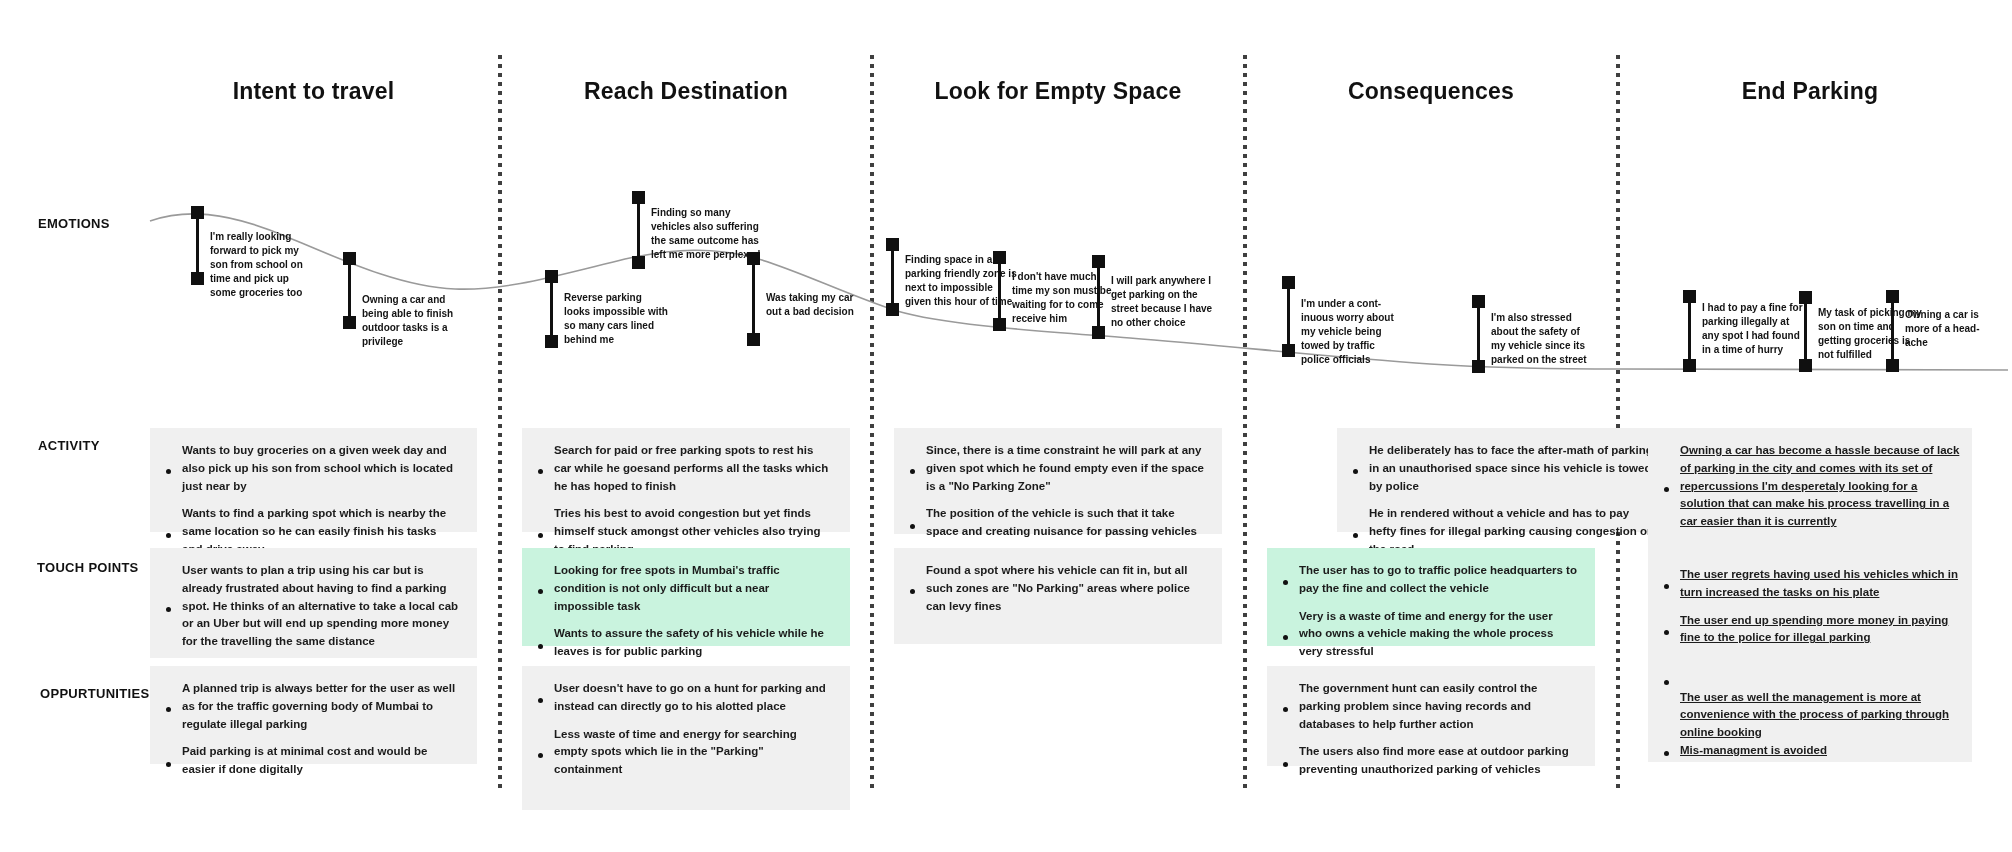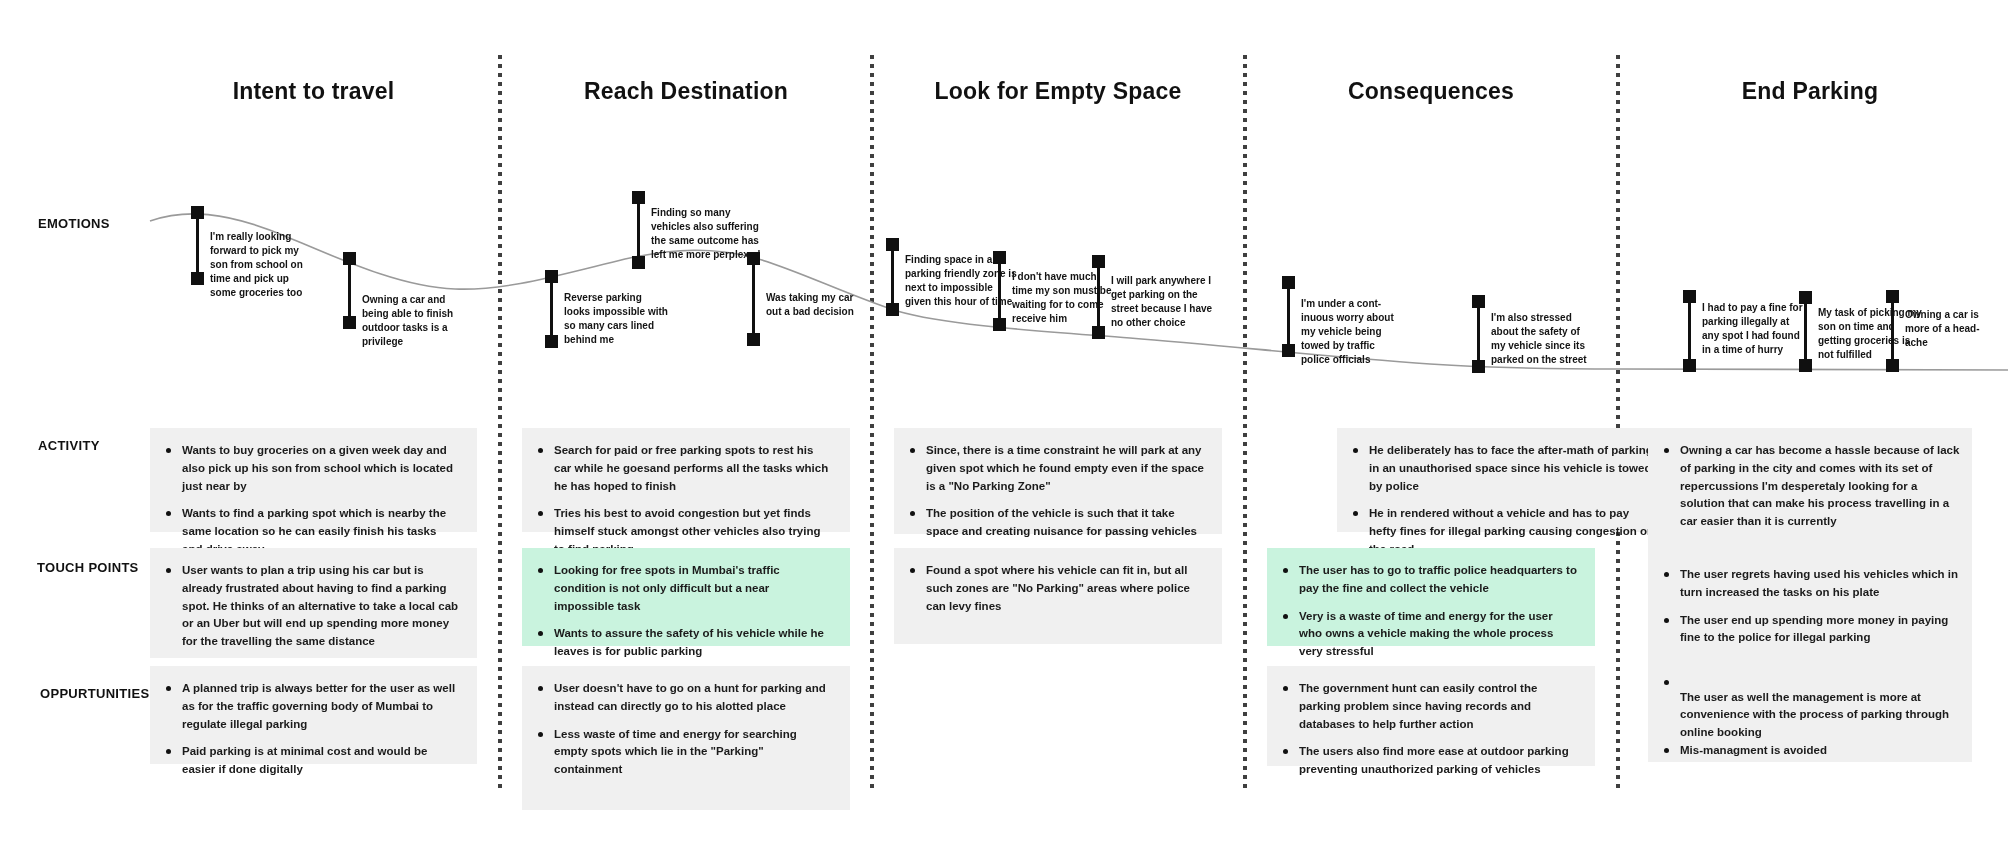--- a/index.html
+++ b/index.html
@@ -22,25 +22,25 @@
   .marker .sq1,.marker .sq2{position:absolute;left:0;width:13px;height:13px;background:#101010;}
   .marker .sq1{top:0;}
   .marker .sq2{bottom:0;}
   .enote{
     position:absolute;width:110px;font-size:10px;line-height:1.4;font-weight:700;color:#141414;
   }
   .box{
     position:absolute;background:#f0f0f0;box-sizing:border-box;padding:14px 18px 12px 16px;
   }
   .box.green{background:#c9f3de;}
-  .bi{display:flex;gap:11px;margin-bottom:10px;}
+  .bi{display:flex;gap:11px;margin-bottom:10px;align-items:center;}
   .bi:last-child{margin-bottom:0;}
   .dot{width:5px;height:5px;border-radius:50%;background:#111;flex:none;margin-top:6px;}
   .bt{font-size:11.5px;line-height:1.55;font-weight:700;color:#1b1b1b;}
-  .sect{position:absolute;left:16px;right:12px;}
+  .sect{position:absolute;left:16px;right:12px;text-decoration:underline;}
   .nodot-text{font-size:11.5px;line-height:1.5;font-weight:700;color:#1b1b1b;margin-left:16px;}
 </style>
 </head>
 <body>
 
 <div id="canvas">
 
   <div class="phase-title" style="left:150px;width:327px">Intent to travel</div>
   <div class="phase-title" style="left:522px;width:328px">Reach Destination</div>
   <div class="phase-title" style="left:894px;width:328px">Look for Empty Space</div>

